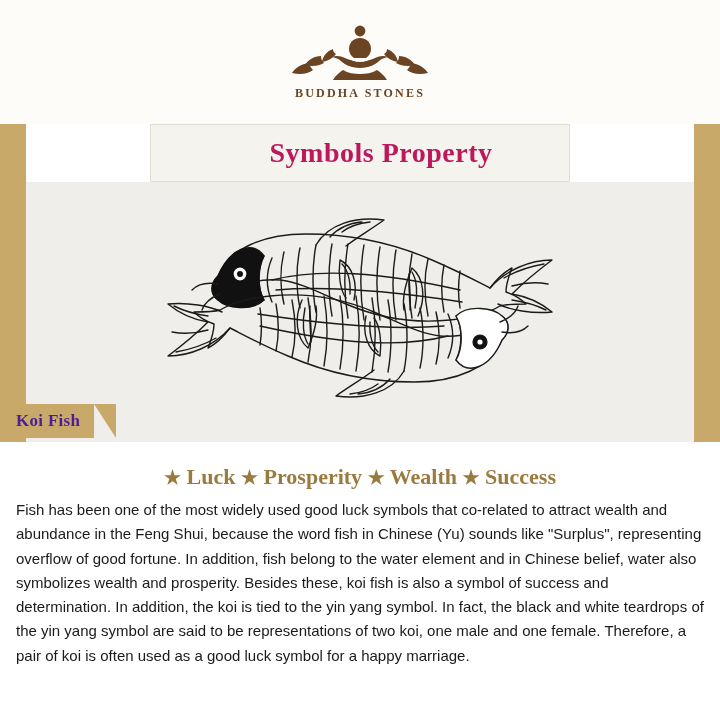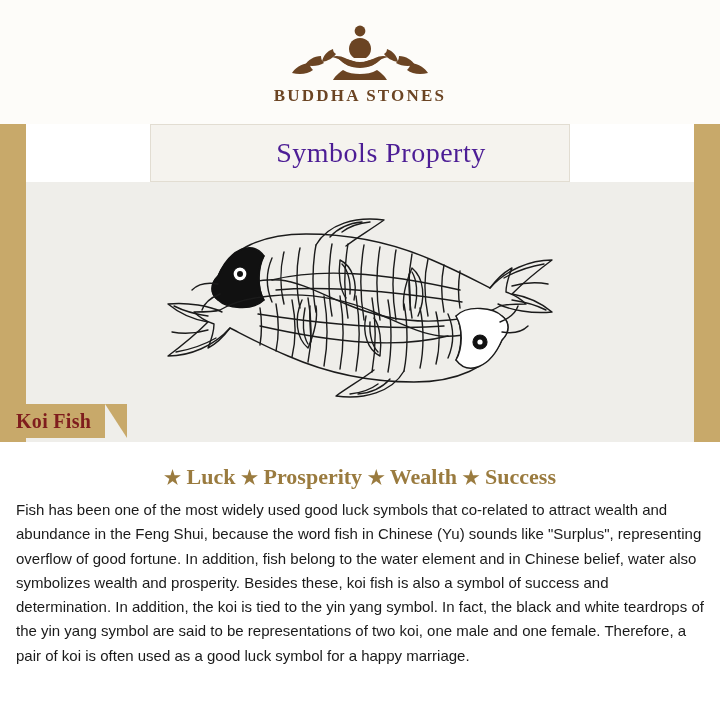--- a/index.html
+++ b/index.html
@@ -43,21 +43,21 @@
     background: #fdfcf9;
     display: flex;
     flex-direction: column;
     align-items: center;
     justify-content: flex-start;
     padding-top: 18px;
   }
   .logo-mark { width: 150px; height: 62px; display: block; }
   .brand-name {
     margin-top: 6px;
-    font-size: 17px;
+    font-size: 12px;
     letter-spacing: 2.2px;
     font-weight: bold;
     color: #6b4423;
     font-family: "Liberation Serif", serif;
   }
 
   
   .rail {
     position: absolute;
     top: 124px;
@@ -76,23 +76,23 @@
     width: 420px;
     height: 58px;
     background: #f5f3ee;
     border: 1px solid #e2ddd2;
     display: flex;
     align-items: center;
     justify-content: center;
   }
   .banner-title {
     font-family: "Liberation Serif", serif;
-    font-weight: normal;
+    font-weight: bold;
     font-size: 28px;
-    color: #4c1d95;
+    color: #be185d;
     letter-spacing: 0.5px;
     margin-left: 42px;
   }
 
   
   .illus-wrap {
     position: absolute;
     top: 182px;
     left: 26px;
     right: 26px;
@@ -114,23 +114,23 @@
     display: flex;
     align-items: stretch;
   }
   .tag-body {
     background: #c8a96a;
     display: flex;
     align-items: center;
     padding: 0 14px 0 16px;
   }
   .tag-text {
-    font-size: 20px;
+    font-size: 17px;
     font-weight: bold;
-    color: #7f1d1d;
+    color: #4c1d95;
     font-family: "Liberation Serif", serif;
     letter-spacing: 0.3px;
   }
   .tag-notch {
     width: 0; height: 0;
     border-style: solid;
     border-width: 34px 0 0 22px;
     border-color: #c8a96a transparent transparent transparent;
   }
 

